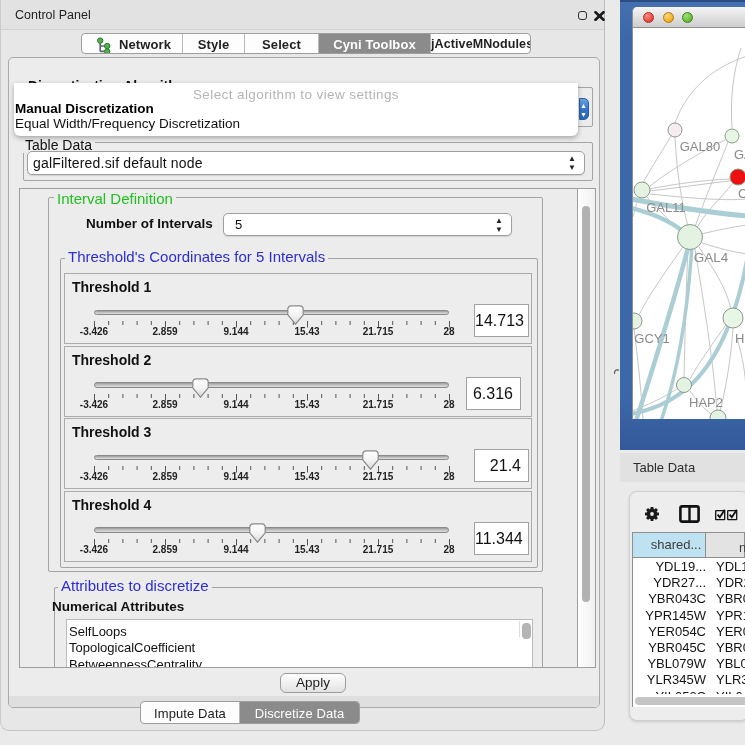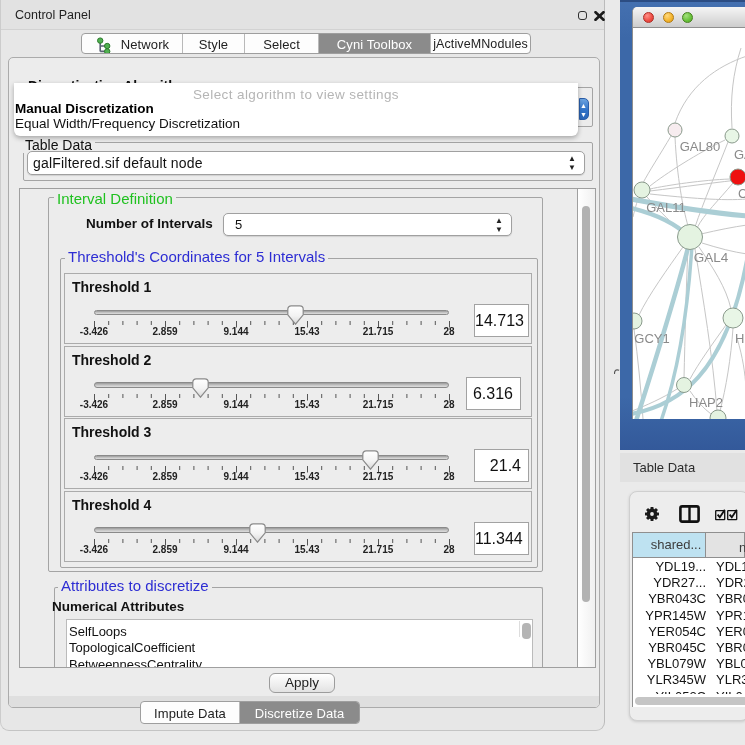--- a/index.html
+++ b/index.html
@@ -55,21 +55,21 @@
 #vsbthumb { position:absolute; left:4px; top:17px; width:8px; height:396px; background:#b2b2b2; border-radius:4px; }
 
 
 #attrlist { position:absolute; left:46px; top:430px; width:467px; height:50px; background:#fff;
   border:1px solid #bbb; font-size:13px; color:#111; padding-top:4px; }
 #attrlist div { padding-left:2px; height:16.3px; line-height:16.3px; }
 #alsb { position:absolute; left:452px; top:1px; width:13px; height:49px; background:#fff; border-left:1px solid #ddd; }
 #alsbth { position:absolute; left:2px; top:2px; width:9px; height:30px; background:#b5b5b5; border-radius:4px; }
 
 
-#applybtn { position:absolute; left:260px; top:615px; width:66px; height:20px;
+#applybtn { position:absolute; left:271px; top:615px; width:66px; height:20px;
   background:linear-gradient(#ffffff,#eee 60%,#e2e2e2); border:1px solid #9c9c9c; border-radius:6px;
   font-size:13.5px; color:#222; text-align:center; padding-top:0.5px; }
 
 
 #overlay { position:absolute; left:14px; top:83px; width:564px; height:53px; background:#fff;
   border-radius:0 0 6px 6px; box-shadow:0 2px 5px rgba(0,0,0,0.3); z-index:40; }
 #overlay .hint { position:absolute; left:0; width:100%; top:3.5px; text-align:center; font-size:13.5px; color:#b5b5b5; letter-spacing:0.4px; }
 #overlay .it1 { position:absolute; left:1px; top:17.5px; font-size:13.5px; font-weight:bold; color:#000; }
 #overlay .it2 { position:absolute; left:1px; top:32.5px; font-size:13.5px; color:#111; }
 
@@ -114,21 +114,21 @@
     </div>
   <div id="winbtn1"></div>
   <svg id="winbtn2x" style="position:absolute;left:593px;top:11px" width="11" height="10" viewBox="0 0 11 10">
   <g stroke="#1a1a1a" stroke-width="2.6" stroke-linecap="round">
         <line x1="1.5" y1="1.2" x2="9.5" y2="8.8"></line>
         <line x1="9.5" y1="1.2" x2="1.5" y2="8.8"></line>
       </g>
     </svg>
 </div>
 
-<div class="seg" style="left:81px;top:33px;height:21px;">
+<div class="seg" style="left:81px;top:33px;height:21px;font-weight:bold;">
   <div class="s" style="width:101px;position:relative;">
     <svg style="position:absolute;left:15px;top:2.5px" width="15" height="17" viewBox="0 0 15 17">
       <g stroke="#5a6273" stroke-width="1.6" fill="none">
           <path d="M3.2,5 v9.4 M3.2,9 h5 M3.2,14.4 h5"></path>
         </g>
       <circle cx="3.2" cy="3.6" r="2.7" fill="#51b151" stroke="#2c7a2c" stroke-width="1"></circle>
       <circle cx="10.2" cy="9" r="2.7" fill="#51b151" stroke="#2c7a2c" stroke-width="1"></circle>
       <circle cx="10.2" cy="14.4" r="2.7" fill="#51b151" stroke="#2c7a2c" stroke-width="1"></circle>
     </svg>
     <span style="padding-left:26px">Network</span>

